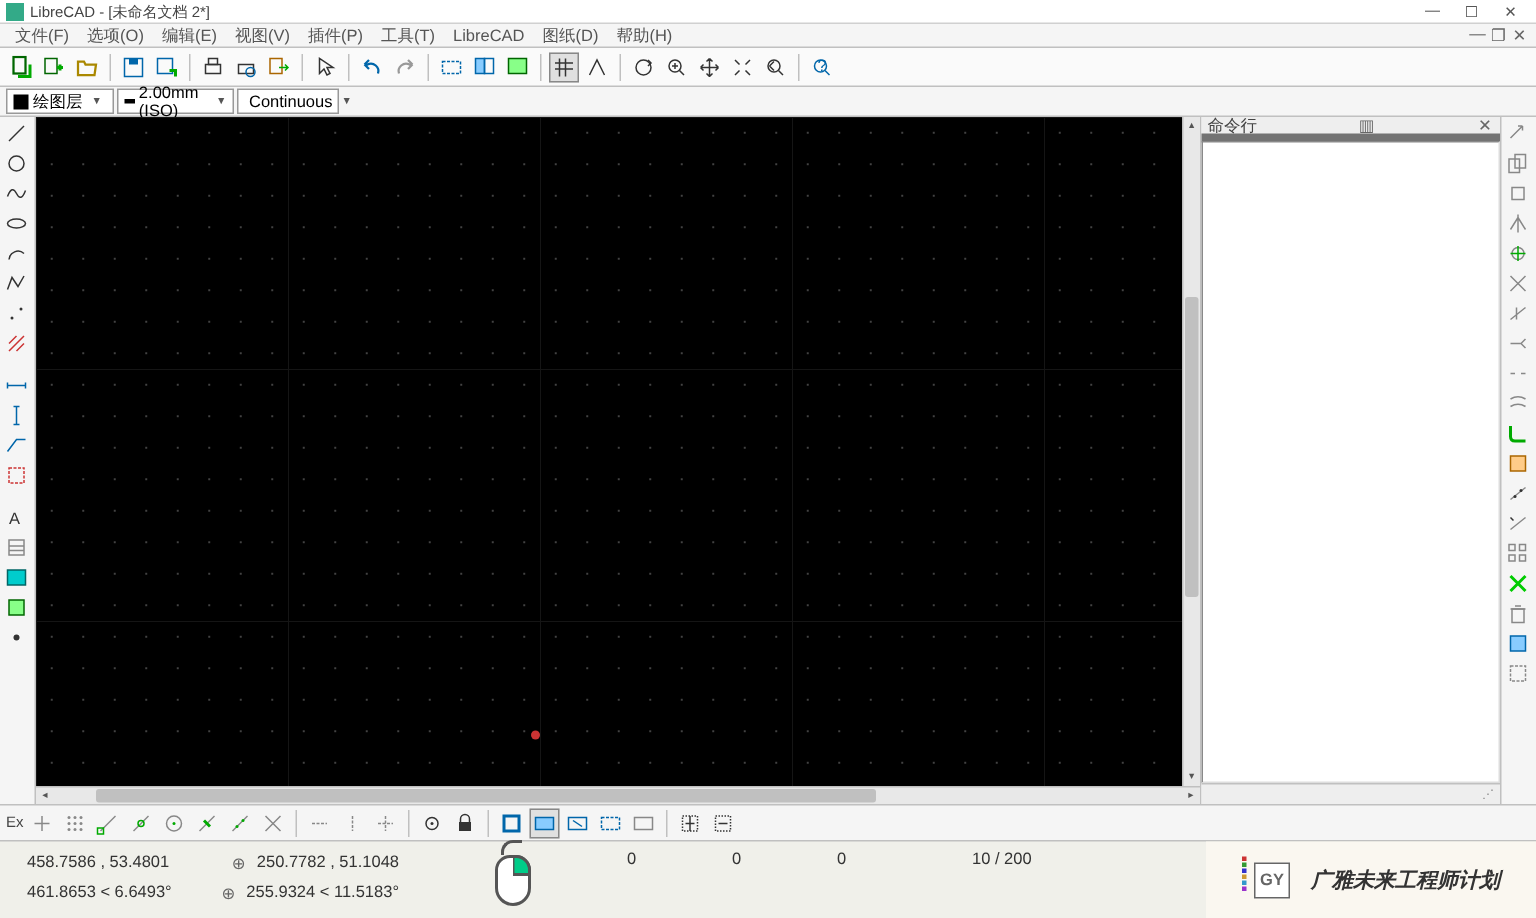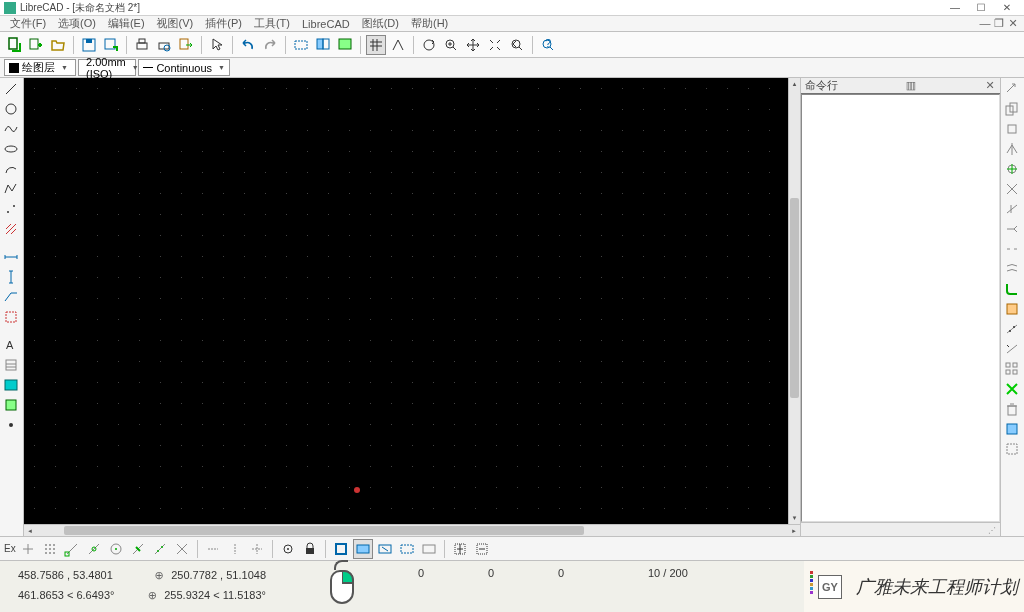--- a/index.html
+++ b/index.html
@@ -39,21 +39,21 @@
 .origin-marker { position: absolute; left: 333px; top: 412px; width: 6px; height: 6px; border-radius: 50%; background: #c33; transform: translate(-50%, -50%); }
 .v-scrollbar { width: 12px; background: #e8e8e8; border-left: 1px solid #c0c0c0; position: relative; }
 .v-scrollbar .thumb { position: absolute; left: 1px; right: 1px; top: 120px; height: 200px; background: #c0c0c0; border-radius: 2px; }
 .v-scrollbar .arrow { position: absolute; left: 0; right: 0; height: 12px; text-align: center; font-size: 7px; color: #555; line-height: 12px; }
 .h-scrollbar { height: 12px; background: #e8e8e8; border-top: 1px solid #c0c0c0; position: relative; }
 .h-scrollbar .thumb { position: absolute; top: 1px; bottom: 1px; left: 40px; width: 520px; background: #c0c0c0; border-radius: 2px; }
 .h-scrollbar .arrow { position: absolute; top: 0; bottom: 0; width: 12px; text-align: center; font-size: 7px; color: #555; line-height: 12px; }
 .canvas-wrap { flex: 1; display: flex; }
 
 .right-panel { width: 200px; background: #fafafa; border-left: 1px solid #c0c0c0; display: flex; flex-direction: column; }
-.panel-header { height: 16px; background: #eee; border-bottom: 1px solid #737373; display: flex; align-items: center; padding: 0 4px; font-size: 10px; color: #444; }
+.panel-header { height: 16px; background: #eee; border-bottom: 5px solid #737373; display: flex; align-items: center; padding: 0 4px; font-size: 10px; color: #444; }
 .panel-header .hdr-btn { margin-left: auto; width: 12px; text-align: center; color: #666; cursor: pointer; }
 .panel-body { flex: 1; background: #fff; border: 1px inset #ddd; margin: 0; }
 .panel-cmd { height: 18px; background: #f5f5f5; border-top: 1px solid #c0c0c0; display: flex; align-items: center; padding: 0 3px; font-size: 10px; color: #555; }
 .panel-cmd input { flex: 1; border: 1px solid #ccc; height: 14px; margin-left: 4px; font-size: 10px; padding: 0 2px; }
 
 .right-toolbar { width: 24px; background: #f5f5f5; border-left: 1px solid #c0c0c0; display: flex; flex-direction: column; padding: 2px; gap: 2px; }
 .right-toolbar .tb-btn { width: 18px; height: 18px; }
 
 .bottom-toolbar { height: 24px; background: #f5f5f5; border-top: 1px solid #c0c0c0; display: flex; align-items: center; padding: 0 4px; gap: 2px; }
 .bottom-toolbar .label { font-size: 10px; color: #444; margin-right: 0; }
@@ -61,21 +61,21 @@
 .status-area { height: 52px; background: #f0f0ea; border-top: 1px solid #c0c0c0; display: flex; }
 .status-coords { width: 260px; padding: 4px 6px; color: #333; margin-left: 12px; }
 .status-coords .row { height: 20px; display: flex; align-items: center; gap: 6px; }
 .status-coords .ico { width: 12px; height: 12px; display: inline-flex; align-items: center; justify-content: center; color: #666; }
 .status-mouse { width: 140px; display: flex; align-items: center; justify-content: center; }
 .status-table { flex: 1; padding: 4px 6px; }
 .status-table .hdr-row, .status-table .val-row { display: flex; gap: 0; }
 .status-table .cell { width: 70px; color: #333; padding: 2px 0; text-align: left; }
 .status-watermark { width: 220px; display: flex; align-items: center; justify-content: center; gap: 6px; background: #faf7f0; }
 .status-watermark .logo { width: 40px; height: 40px; position: relative; text-align: center; }
-.status-watermark .txt { font-size: 18px; font-style: italic; color: #333; }
+.status-watermark .txt { font-size: 14px; font-style: italic; color: #333; font-weight: bold; }
 .gy-box { width: 24px; height: 24px; border: 1px solid #666; display: flex; align-items: center; justify-content: center; font-weight: bold; color: #666; position: absolute; top: 8px; left: 8px; background: #fff; }
 .logo-bars { position: absolute; top: 4px; left: 0; display: flex; flex-direction: column; gap: 1px; }
 .logo-bars span { display: block; width: 3px; height: 3px; }
 .mouse-icon { width: 24px; height: 34px; border: 2px solid #555; border-radius: 10px 10px 12px 12px; position: relative; background: #fff; }
 .mouse-icon::before { content: ""; position: absolute; top: -2px; right: -2px; width: 12px; height: 14px; background: #0c8; border-top-right-radius: 10px; border: 2px solid #555; border-left: 1px solid #555; box-sizing: border-box; }
 .mouse-tail { content: ""; position: absolute; top: -10px; left: 4px; width: 14px; height: 10px; border: 2px solid #555; border-bottom: none; border-right: none; border-radius: 8px 0 0 0; }
 </style>
 </head>
 <body>
 
@@ -238,26 +238,26 @@
       </svg>
     </div>
 </div>
 
 <div class="layer-bar">
   <div class="layer-combo" style="width:72px">
     <span class="swatch"></span>
     <span>绘图层</span>
     <span class="drop">▼</span>
   </div>
-  <div class="layer-combo" style="width:58px">
+  <div class="layer-combo" style="width:78px">
     <span style="width:10px;height:3px;background:#000;margin-right:3px"></span>
     <span>2.00mm (ISO)</span>
     <span class="drop">▼</span>
   </div>
-  <div class="layer-combo" style="width:92px">
+  <div class="layer-combo" style="width:68px">
     <span style="width:14px;height:1px;background:#000;margin-right:3px"></span>
     <span>Continuous</span>
     <span class="drop">▼</span>
   </div>
 </div>
 
 <div class="workspace">
 
   <div class="left-toolbar">
     <div class="tb-btn">

